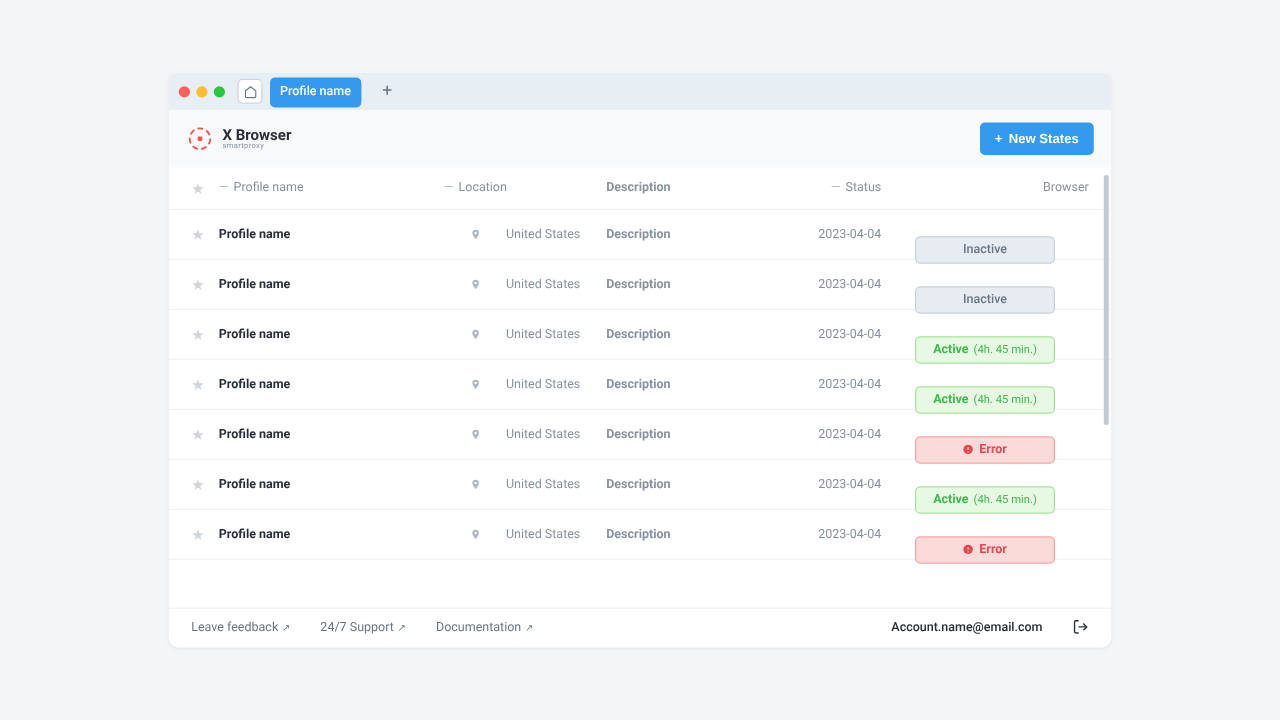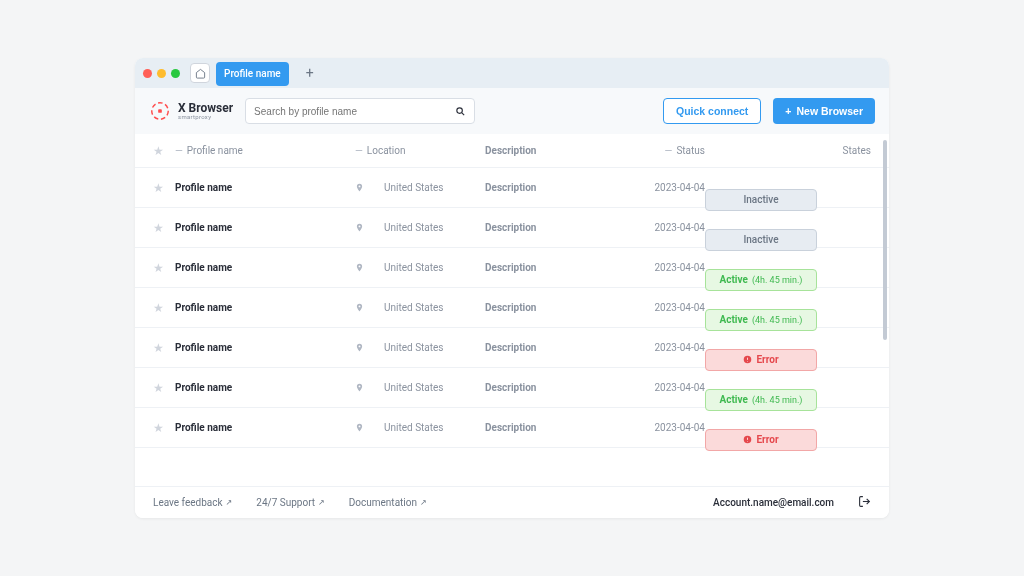--- a/index.html
+++ b/index.html
@@ -38,24 +38,24 @@
 .thead { display:flex; align-items:center; height:34px; padding:0 18px; font-size:10px; color:#8a929f; border-bottom:1px solid #eef1f5; background:#fff; }
 .col-star { width:22px; }
 .col-name { width:180px; display:flex; align-items:center; gap:4px; }
 .col-loc { width:130px; display:flex; align-items:center; gap:4px; }
 .col-desc { width:110px;font-weight:bold; }
 .col-edit { width:110px; text-align:right; display:flex; align-items:center; justify-content:flex-end; gap:4px; }
 .col-status { flex:1; text-align:right; }
 .sorter { color:#b0b7c3; font-size:10px; }
 .row { display:flex; align-items:center; height:40px; padding:0 18px; font-size:10px; color:#2a2e39; border-bottom:1px solid #eef1f5; background:#fff; }
 .row .col-name { font-weight:700; }
-.row .col-loc { color:#8a929f; gap:20px; }
+.row .col-loc { color:#8a929f; gap:20px;justify-content:center; }
 .row .col-desc { color:#8a929f; }
 .row .col-edit { color:#8a929f; justify-content:flex-end; }
-.row .col-status { display:flex; justify-content:flex-start;margin-top:24px; }
+.row .col-status { display:flex; justify-content:center;margin-top:24px; }
 .badge { width:112px; height:22px; display:flex; align-items:center; justify-content:center; border-radius:4px; font-size:10px; gap:4px; }
 .badge.inactive { background:#e7ecf2; border:1px solid #c9d1db; color:#6b7684; font-weight:500; }
 .badge.active { background:#e7f8e3; border:1px solid #a7e39a; color:#3fb950; font-weight:700; }
 .badge-sub { font-weight:400; font-size:9px; }
 .badge.error { background:#fbdada; border:1px solid #f2a7a7; color:#e5484d; font-weight:700; }
 .star-ico { color:#d0d5dd; font-size:12px; }
 
 .scrollbar { position:absolute; right:2px; top:6px; width:4px; height:200px; background:#c3cad4; border-radius:2px; }
 
 
@@ -95,53 +95,45 @@
         <svg width="22" height="22" viewBox="0 0 24 24" fill="none">
             <circle cx="12" cy="12" r="9" stroke="#ff4d4d" stroke-width="1.6" stroke-dasharray="5 3"></circle>
             <rect x="10" y="10" width="4" height="4" rx="1" fill="#ff4d4d"></rect>
           </svg>
       </div>
       <div class="brand-txt">
         <div class="brand-title">X Browser</div>
         <div class="brand-sub">smartproxy</div>
       </div>
     </div>
-    <div class="search">
-      <input placeholder="Search by profile name" style="">
-      <svg width="11" height="11" viewBox="0 0 24 24" fill="none" stroke="#2a2e39" stroke-width="2.5">
-          <circle cx="10" cy="10" r="6"></circle>
-          <line x1="15" y1="15" x2="20" y2="20"></line>
-        </svg>
-    </div>
     <div class="spacer"></div>
-    <button class="qc-btn">Quick connect</button>
     <button class="np-btn">
       <span>+</span>
-      <span>New Browser</span>
+      <span>New States</span>
     </button>
   </div>
 
   <div class="table-wrap">
     <div class="table-inner">
       <div class="thead">
         <div class="col-star"><span class="star-ico">★</span></div>
         <div class="col-name">
             <span class="sorter">—</span>
             <span>Profile name</span>
           </div>
         <div class="col-loc">
             <span class="sorter">—</span>
             <span>Location</span>
           </div>
         <div class="col-desc">Description</div>
         <div class="col-edit">
             <span class="sorter">—</span>
             <span>Status</span>
           </div>
-        <div class="col-status">States</div>
+        <div class="col-status">Browser</div>
       </div>
       <div id="rows">
           <div class="row">
             <div class="col-star"><span class="star-ico">★</span></div>
             <div class="col-name">Profile name</div>
             <div class="col-loc">
               <svg width="9" height="9" viewBox="0 0 24 24" fill="#b0b7c3">
                 <path d="M12 2a7 7 0 00-7 7c0 5 7 13 7 13s7-8 7-13a7 7 0 00-7-7zm0 9.5a2.5 2.5 0 110-5 2.5 2.5 0 010 5z"></path>
               </svg>
               <span>United States</span>

